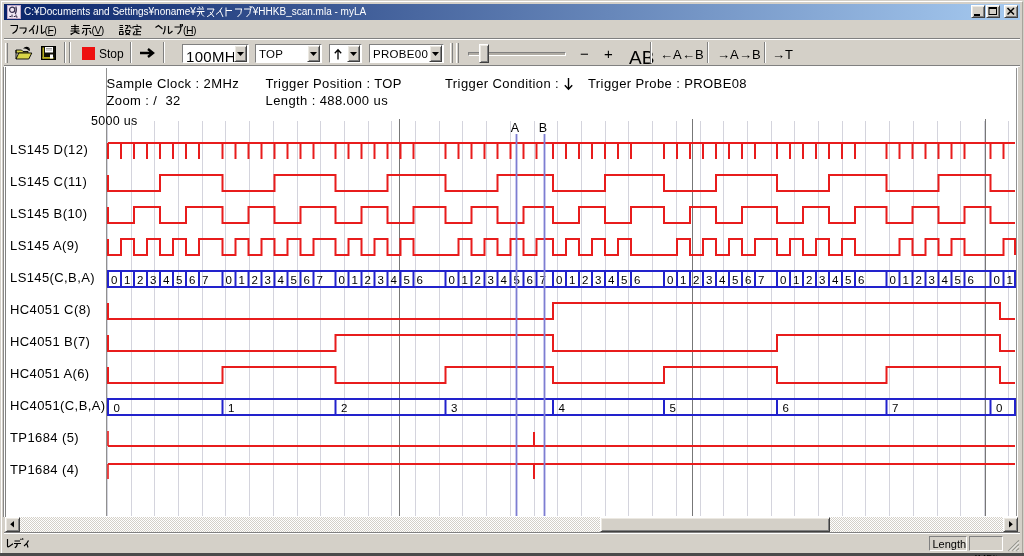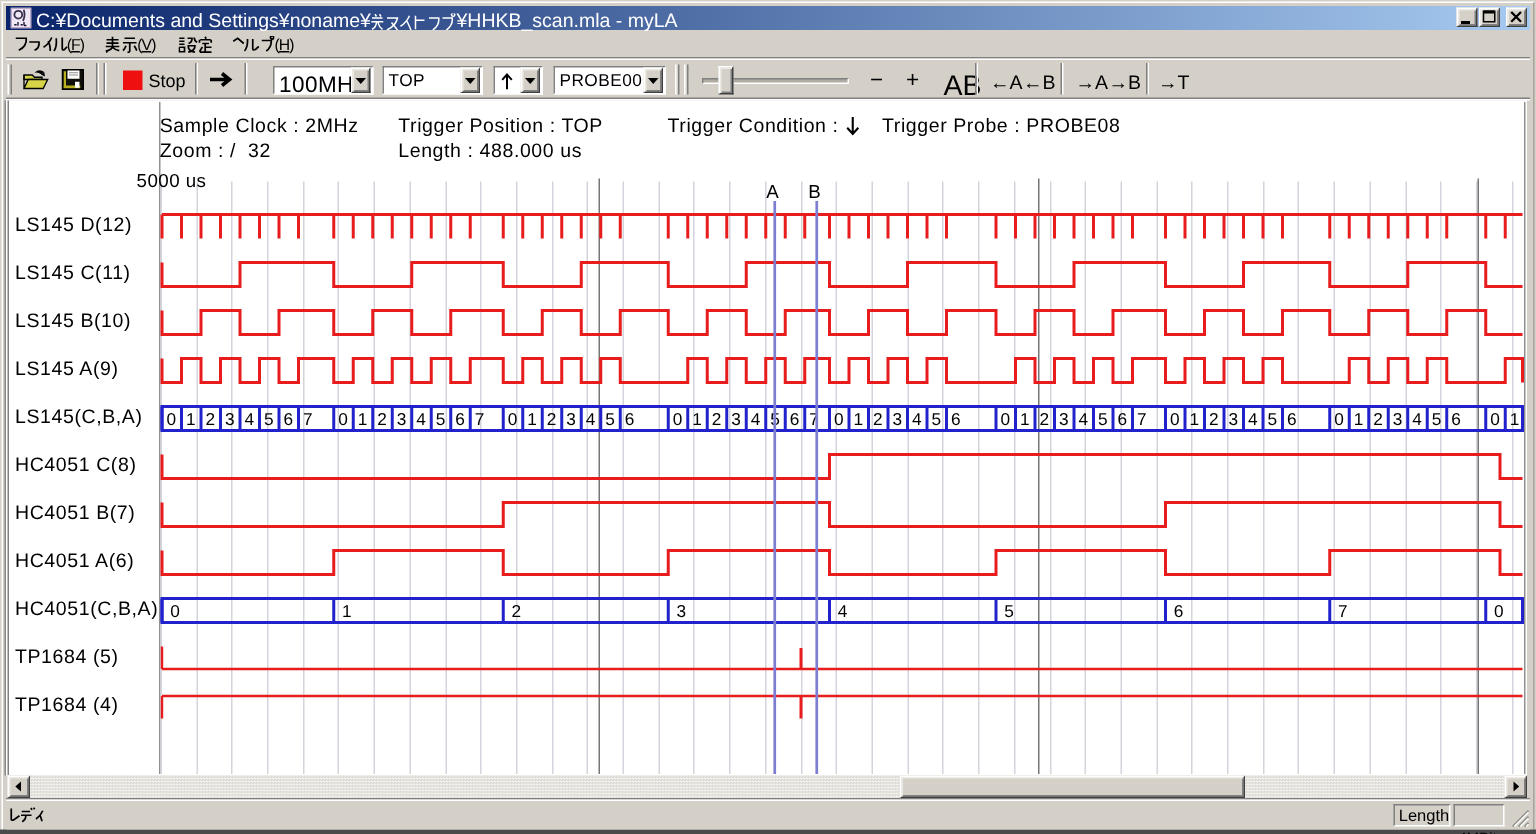--- a/index.html
+++ b/index.html
@@ -17,21 +17,21 @@
 
 <div class="abs" style="left:4px;top:4px;width:1016px;height:16px;background:linear-gradient(to right,#0a246a,#a6caf0);"></div>
 
 <svg class="abs" style="left:7px;top:5px" width="14" height="14">
 <rect x="0" y="0" width="14" height="14" fill="#f0e8f4"></rect>
 <rect x="0.5" y="0.5" width="13" height="13" fill="none" stroke="#c0a8c8"></rect>
 <circle cx="5.2" cy="4.8" r="2.6" stroke="#383050" stroke-width="1.2" fill="none"></circle>
 <path d="M8.8,1.5 q1.4,3.5 -0.5,7.5" stroke="#383050" stroke-width="1.2" fill="none"></path>
 <path d="M2.5,11.5 h1.6 M5,9.6 v2.6 M6.8,11.5 h1.4 M9,9.6 v2.4 M9,12 h1.6" stroke="#181030" stroke-width="0.9"></path>
 </svg>
-<div class="abs" style="left:24px;top:6px;color:#fff;font-size:13px;white-space:nowrap;">C:¥Documents and Settings¥noname¥<svg width="57" height="11" style="vertical-align:-2px">
+<div class="abs" style="left:24px;top:6px;color:#fff;font-size:10px;white-space:nowrap;">C:¥Documents and Settings¥noname¥<svg width="57" height="11" style="vertical-align:-2px">
       <g stroke="#fff" stroke-width="1" fill="none">
 <path d="M1,3 h7 M0.5,5.5 h8 M4,5.5 q0,3.5 -3,5 M5,5.5 q0.5,3.5 3,5 M3,0.5 l1,1.5 M6,0.5 l1,1.5"></path>
 <path d="M11,3 h7 q-1,5 -7,8 M14,6 q2,2.5 4,5"></path>
 <path d="M26,1.5 q-2,4.5 -6,7 M24,4.5 q1.5,3 3,6.5"></path>
 <path d="M30,1.5 v9 M30,4.5 h6"></path>
 <path d="M39,3 h7 M45.5,3 q0.5,5 -4,8"></path>
 <path d="M48,3 h7 M54.5,3 q0.5,5 -4,8 M54,0.8 a1.1,1.1 0 1,0 2.2,0 a1.1,1.1 0 1,0 -2.2,0"></path>
 </g>
     </svg>¥HHKB_scan.mla - myLA</div>
 

